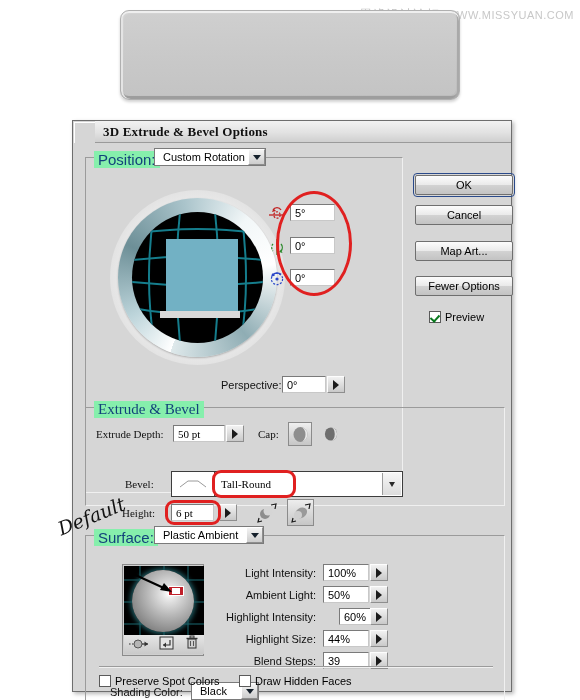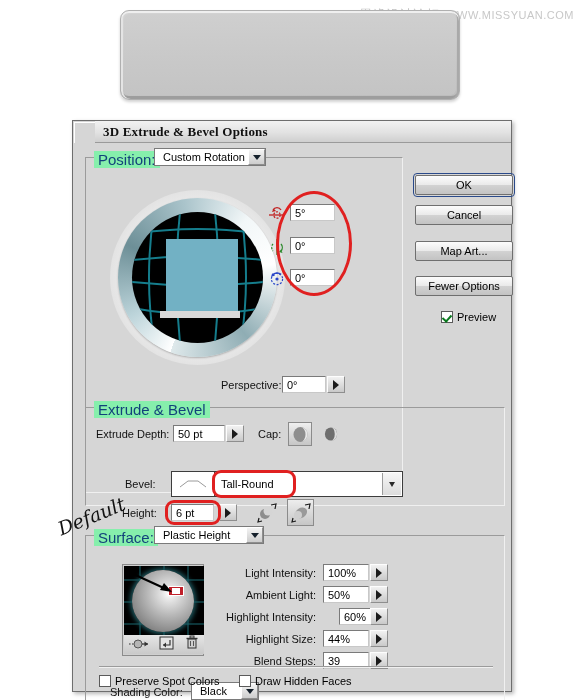--- a/index.html
+++ b/index.html
@@ -301,26 +301,26 @@
       <div class="field" style="left:196px;top:218px;width:44px;">0°</div>
       <div class="stepbtn" style="left:241px;top:218px;">
           <span class="rt-caret"></span>
         </div>
     </div>
 
     <div class="btn default" style="left:342px;top:32px;width:98px;">OK</div>
     <div class="btn" style="left:342px;top:62px;width:98px;">Cancel</div>
     <div class="btn" style="left:342px;top:98px;width:98px;">Map Art...</div>
     <div class="btn" style="left:342px;top:133px;width:98px;">Fewer Options</div>
-    <div class="cbrow" style="left:368px;top:168px;justify-content:center;">
+    <div class="cbrow" style="left:356px;top:168px;justify-content:center;">
       <span class="cb on"></span>
       <span class="t">Preview</span>
     </div>
 
-    <div class="group" style="left:12px;top:264px;width:420px;height:99px;">
+    <div class="group" style="left:12px;top:264px;width:420px;height:99px;font-family:Liberation Serif, serif;">
       <span class="group-legend">Extrude &amp; Bevel</span>
 
       <span class="lbl" style="left:10px;top:20px;">Extrude Depth:</span>
       <div class="field" style="left:87px;top:17px;width:52px;">50 pt</div>
       <div class="stepbtn" style="left:140px;top:17px;">
           <span class="rt-caret"></span>
         </div>
 
       <span class="lbl" style="left:172px;top:20px;">Cap:</span>
       <div style="position:absolute;left:202px;top:14px;width:24px;height:24px;background:linear-gradient(180deg,#efefef,#c6c6c6);border:1px solid #8b8b8b;box-sizing:border-box;display:flex;align-items:center;justify-content:center;">
@@ -372,21 +372,21 @@
           <path d="M14 2 L19 1 L18 6" fill="none" stroke="#1a1a1a" stroke-width="1.2"></path>
           <path d="M5 18 L1 19 L2 15" fill="none" stroke="#1a1a1a" stroke-width="1.2"></path>
         </svg>
       </div>
     </div>
 
     <div class="group" style="left:12px;top:392px;width:420px;height:166px;">
       <span class="group-legend">Surface:</span>
 
       <div class="combo" style="left:68px;top:-10px;width:110px;">
-        <span class="val">Plastic Height</span>
+        <span class="val">Plastic Ambient</span>
         <span class="arrowbox">
             <span class="dn-caret"></span>
           </span>
       </div>
 
       <div class="surf-box">
         <div class="surf-canvas">
           <svg width="80" height="70" viewBox="0 0 80 70" style="position:absolute;left:0;top:0;">
             <g stroke="#1b6a72" stroke-width="1" fill="none">
               <line x1="0" y1="14" x2="80" y2="14"></line>

